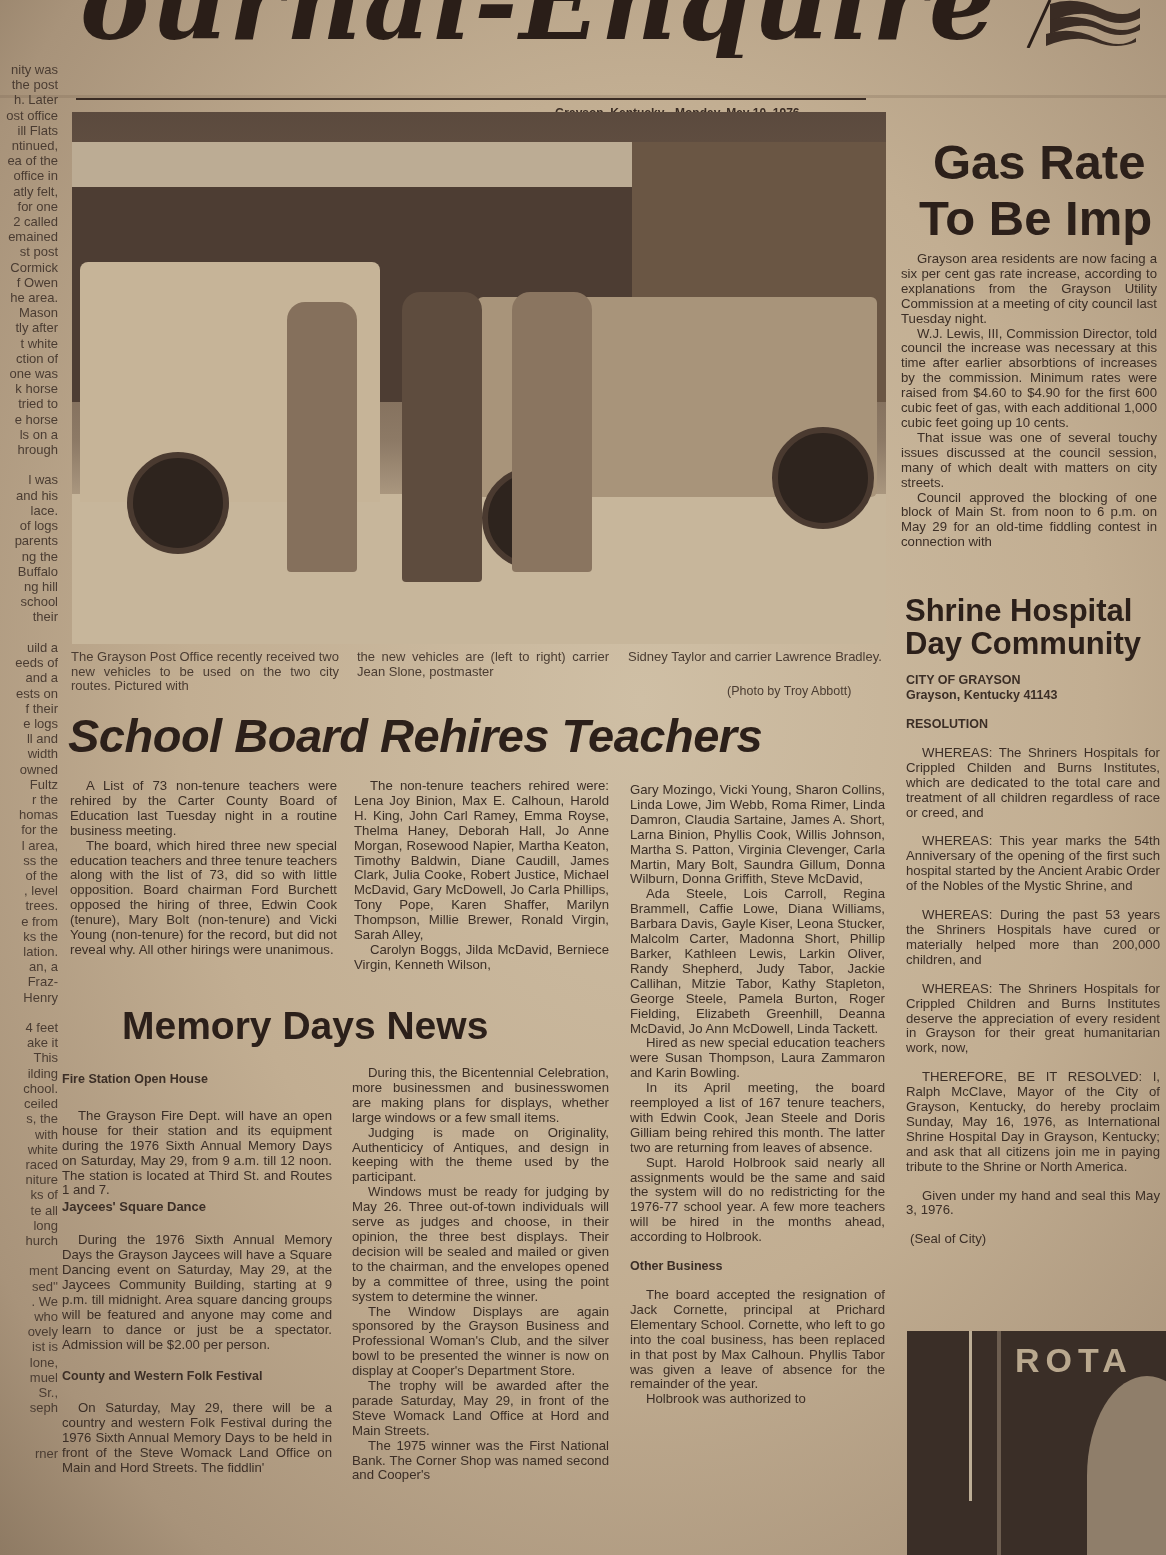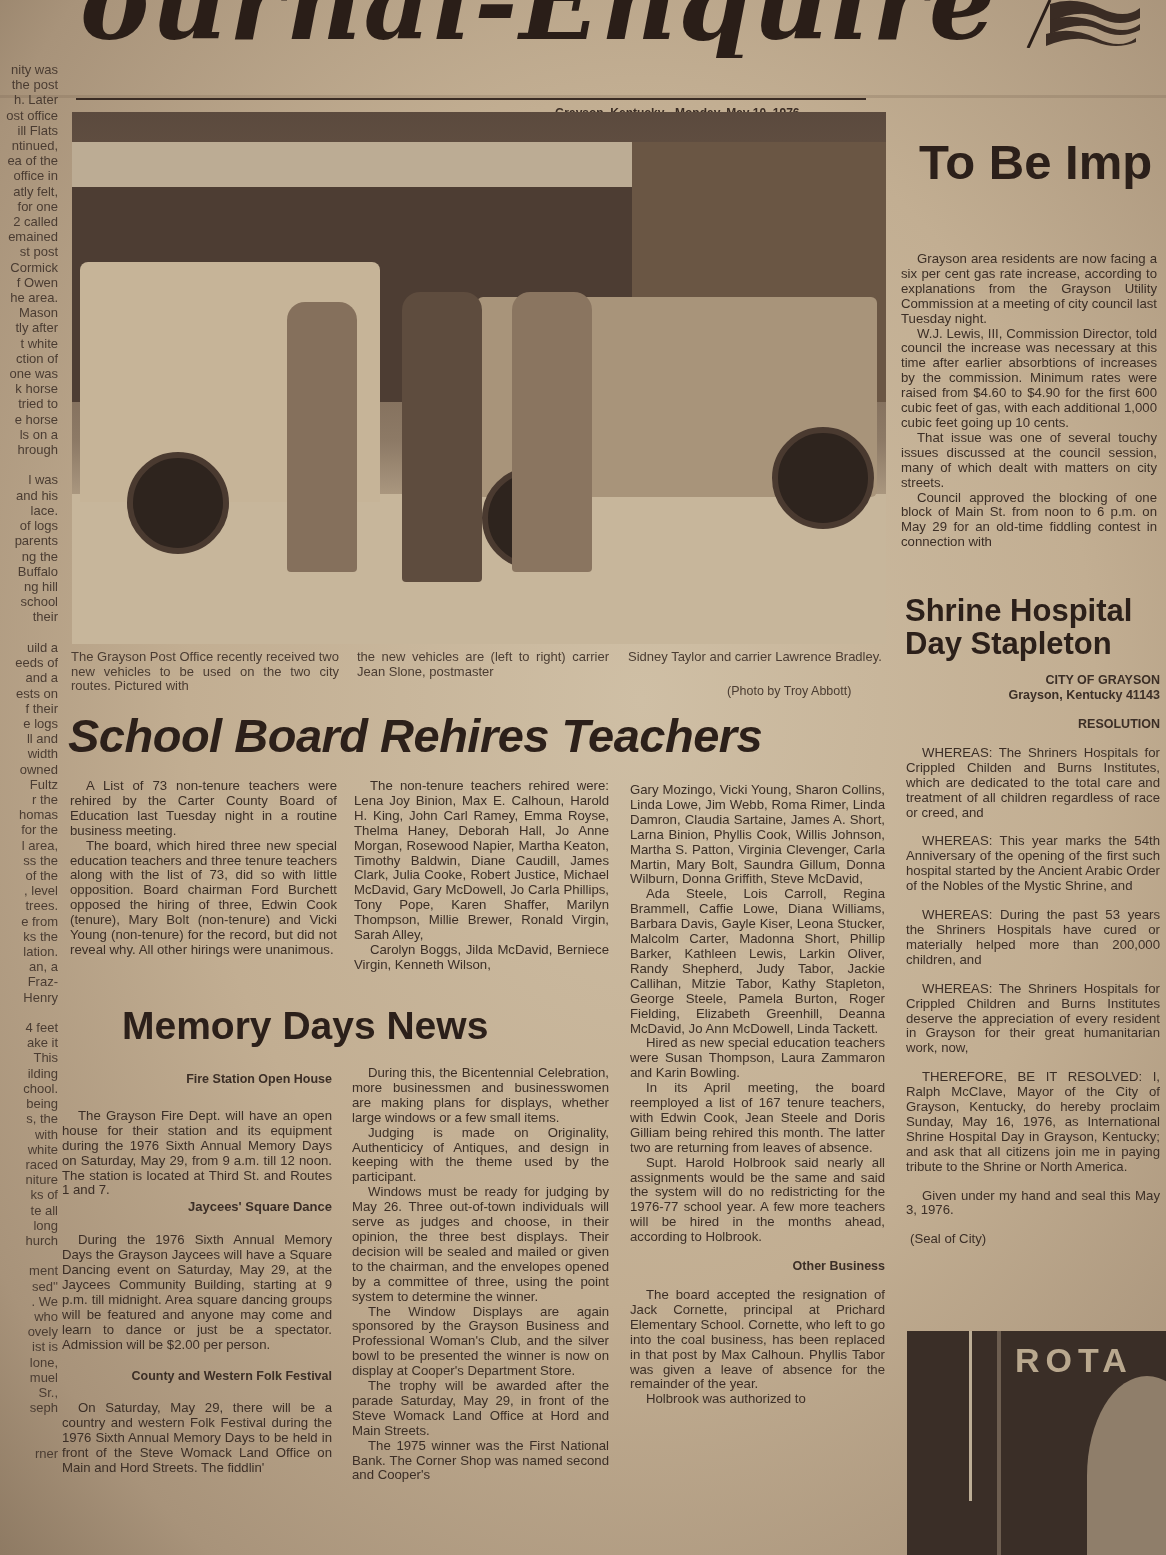--- a/index.html
+++ b/index.html
@@ -31,21 +31,21 @@
   .photo .wheel{position:absolute;width:90px;height:90px;border-radius:50%;background:#2e241e;border:6px solid #4a3a30;}
   .photo .person{position:absolute;background:#6e5a4a;border-radius:18px 18px 4px 4px;}
   .photo .ground{position:absolute;left:0;bottom:0;width:100%;height:150px;background:#c7b69b;}
   .caption{position:absolute;top:650px;font-size:13px;line-height:14.5px;color:#4a3c32;text-align:justify;}
   .photocredit{position:absolute;left:727px;top:684px;font-size:12.5px;color:#4a3c32;}
   .headline{position:absolute;font-family:"Liberation Sans",sans-serif;font-weight:bold;color:#2c201a;white-space:nowrap;}
   .h-school{left:68px;top:708px;font-size:47px;font-style:italic;letter-spacing:-.5px;}
   .h-memory{left:122px;top:1004px;font-size:39px;}
   .h-gas{left:905px;top:134px;font-size:49px;line-height:56px;}
   .h-shrine{left:905px;top:594px;font-size:31px;line-height:33px;}
-  .center{text-align:right;}
+  .center{text-align:left;}
   .rotary{position:absolute;left:907px;top:1331px;width:259px;height:276px;background:#3a2e27;overflow:hidden;}
   .rotary .word{position:absolute;left:108px;top:10px;font-size:34px;font-weight:bold;color:#b9a88e;letter-spacing:6px;}
   .rotary .cord{position:absolute;left:62px;top:0;width:3px;height:170px;background:#bdae96;}
   .rotary .head{position:absolute;left:180px;top:45px;width:120px;height:200px;border-radius:50% 50% 0 0;background:#8f7e6a;}
   .rotary .panel{position:absolute;left:90px;top:0;width:4px;height:224px;background:#6d5e50;}
 </style>
 </head>
 <body>
 
 <div class="page">
@@ -126,21 +126,21 @@
       <div>lation.</div>
       <div>an, a</div>
       <div>Fraz-</div>
       <div>Henry</div>
       <div>&nbsp;</div>
       <div>4 feet</div>
       <div>ake it</div>
       <div>This</div>
       <div>ilding</div>
       <div>chool.</div>
-      <div>being</div>
+      <div>ceiled</div>
       <div>s, the</div>
       <div>with</div>
       <div>white</div>
       <div>raced</div>
       <div>niture</div>
       <div>ks of</div>
       <div>te all</div>
       <div>long</div>
       <div>hurch</div>
       <div>&nbsp;</div>
@@ -212,32 +212,33 @@
   <div class="col" style="left:352px;top:1066px;width:257px;">
     <p>During this, the Bicentennial Celebration, more businessmen and businesswomen are making plans for displays, whether large windows or a few small items.</p>
     <p>Judging is made on Originality, Authenticicy of Antiques, and design in keeping with the theme used by the participant.</p>
     <p>Windows must be ready for judging by May 26. Three out-of-town individuals will serve as judges and choose, in their opinion, the three best displays. Their decision will be sealed and mailed or given to the chairman, and the envelopes opened by a committee of three, using the point system to determine the winner.</p>
     <p>The Window Displays are again sponsored by the Grayson Business and Professional Woman's Club, and the silver bowl to be presented the winner is now on display at Cooper's Department Store.</p>
     <p>The trophy will be awarded after the parade Saturday, May 29, in front of the Steve Womack Land Office at Hord and Main Streets.</p>
     <p>The 1975 winner was the First National Bank. The Corner Shop was named second and Cooper's</p>
   </div>
 
   <div class="headline h-gas">
+    <div style="padding-left:28px;">Gas Rate</div>
     <div style="padding-left:14px;">To Be Imp</div>
   </div>
   <div class="col" style="left:901px;top:252px;width:256px;">
     <p>Grayson area residents are now facing a six per cent gas rate increase, according to explanations from the Grayson Utility Commission at a meeting of city council last Tuesday night.</p>
     <p>W.J. Lewis, III, Commission Director, told council the increase was necessary at this time after earlier absorbtions of increases by the commission. Minimum rates were raised from $4.60 to $4.90 for the first 600 cubic feet of gas, with each additional 1,000 cubic feet going up 10 cents.</p>
     <p>That issue was one of several touchy issues discussed at the council session, many of which dealt with matters on city streets.</p>
     <p>Council approved the blocking of one block of Main St. from noon to 6 p.m. on May 29 for an old-time fiddling contest in connection with</p>
   </div>
 
   <div class="headline h-shrine">
     <div>Shrine Hospital</div>
-    <div>Day Stapleton</div>
+    <div>Day Community</div>
   </div>
   <div class="col" style="left:906px;top:673px;width:254px;">
     <div class="center" style="font-weight:bold;font-size:12.5px;line-height:15px;">CITY OF GRAYSON</div>
     <div class="center" style="font-weight:bold;font-size:12.5px;line-height:15px;">Grayson, Kentucky 41143</div>
     <div class="center" style="font-weight:bold;font-size:12.5px;margin:14px 0 14px;">RESOLUTION</div>
     <p style="margin-bottom:14px;">WHEREAS: The Shriners Hospitals for Crippled Childen and Burns Institutes, which are dedicated to the total care and treatment of all children regardless of race or creed, and</p>
     <p style="margin-bottom:14px;">WHEREAS: This year marks the 54th Anniversary of the opening of the first such hospital started by the Ancient Arabic Order of the Nobles of the Mystic Shrine, and</p>
     <p style="margin-bottom:14px;">WHEREAS: During the past 53 years the Shriners Hospitals have cured or materially helped more than 200,000 children, and</p>
     <p style="margin-bottom:14px;">WHEREAS: The Shriners Hospitals for Crippled Children and Burns Institutes deserve the appreciation of every resident in Grayson for their great humanitarian work, now,</p>
     <p style="margin-bottom:14px;">THEREFORE, BE IT RESOLVED: I, Ralph McClave, Mayor of the City of Grayson, Kentucky, do hereby proclaim Sunday, May 16, 1976, as International Shrine Hospital Day in Grayson, Kentucky; and ask that all citizens join me in paying tribute to the Shrine or North America.</p>

